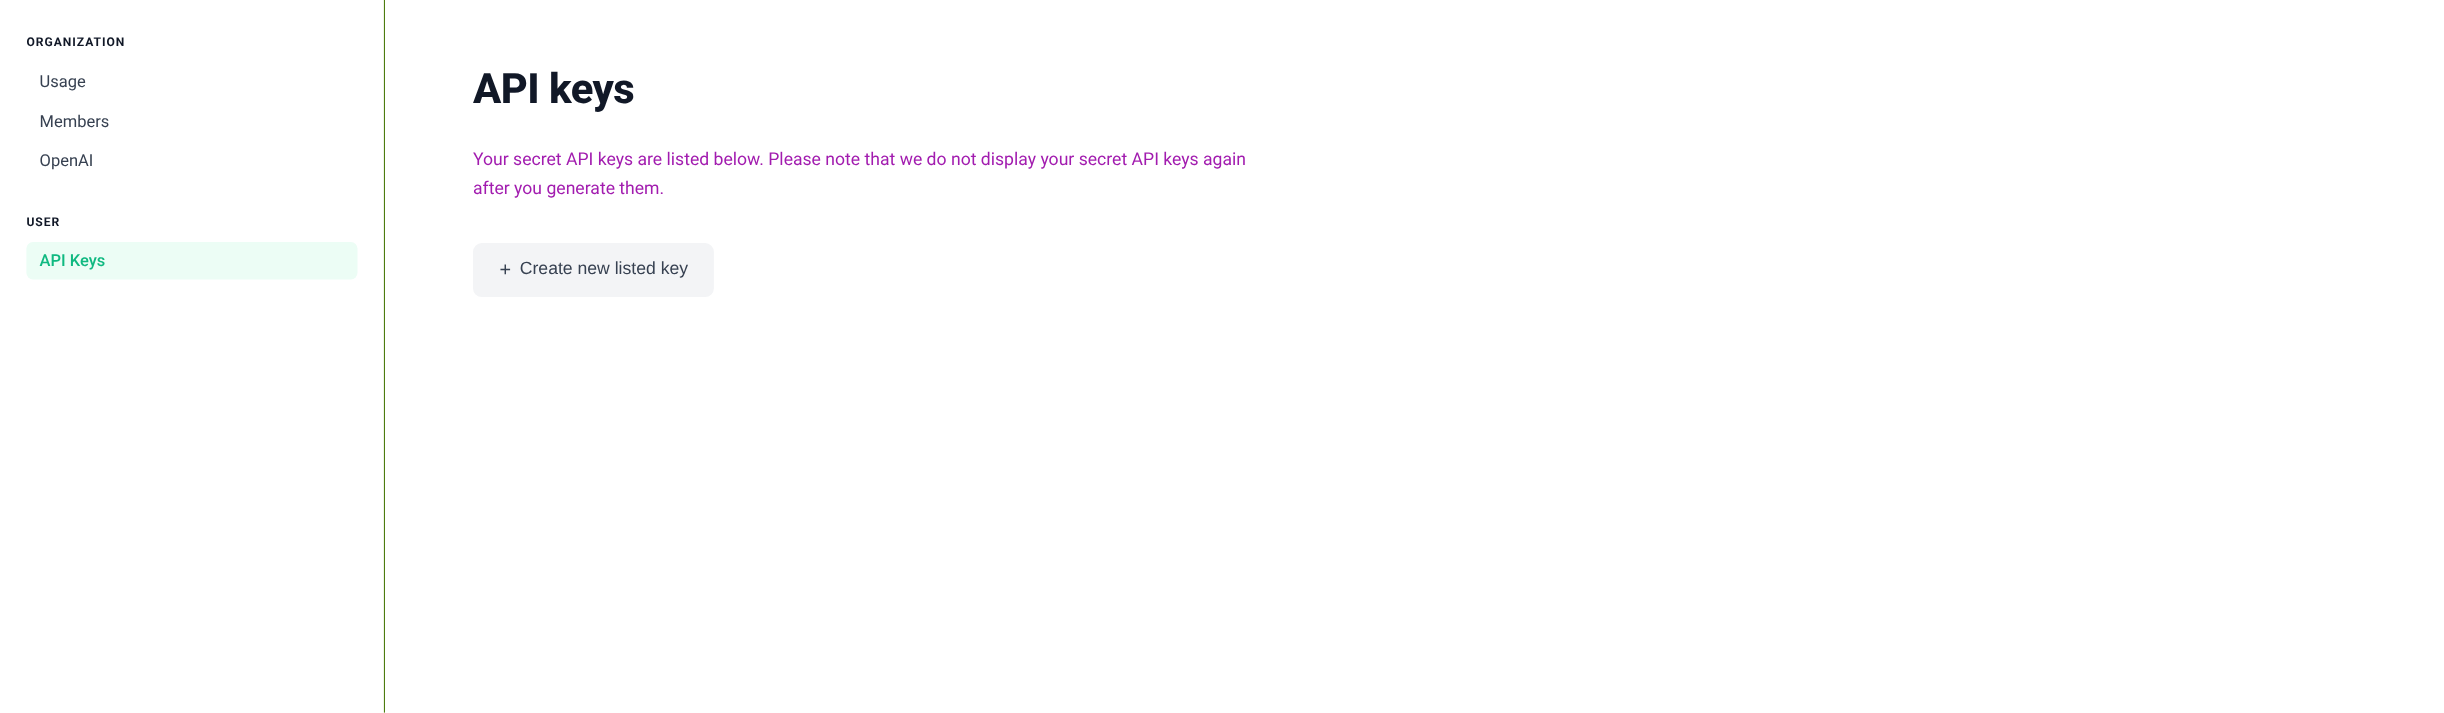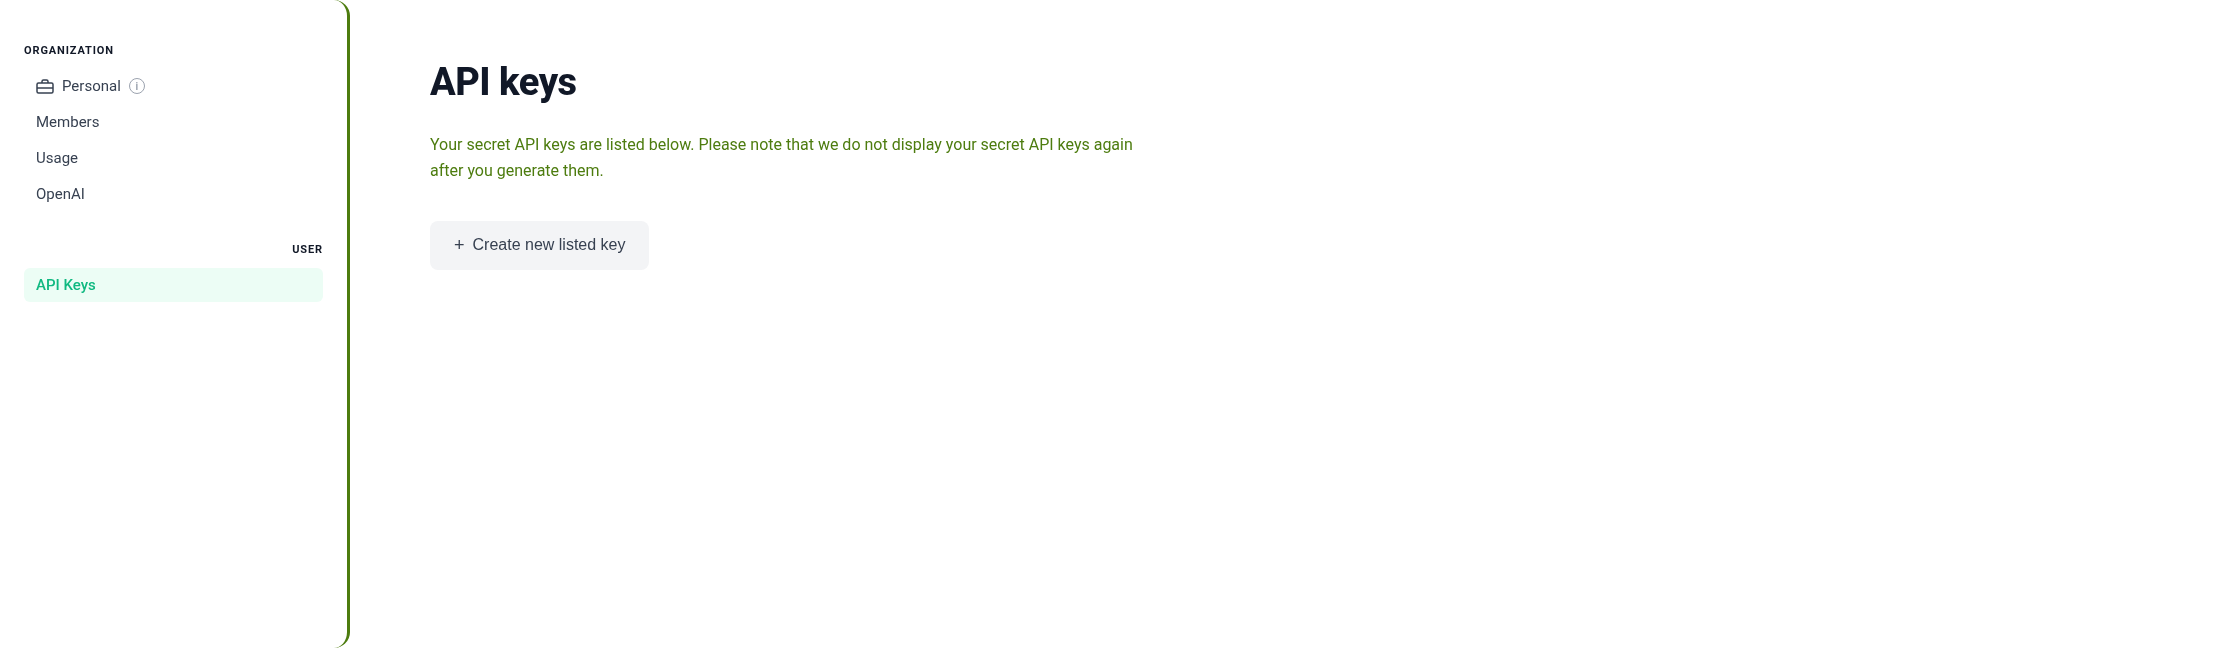--- a/index.html
+++ b/index.html
@@ -13,23 +13,22 @@
       background: #ffffff;
       display: flex;
       min-height: 648px;
       width: 2222px;
     }
 
     .sidebar {
       width: 350px;
       min-width: 350px;
       background: #ffffff;
-      border-right: 3px solid #4d7c0f;
-      padding: 44px 24px;
-      border-radius: 16px;
+      border-right: 1px solid #4d7c0f;
+      padding: 32px 24px;
     }
 
     .sidebar-section-label {
       font-size: 11px;
       font-weight: 700;
       letter-spacing: 0.08em;
       color: #111827;
       margin-bottom: 12px;
       text-transform: uppercase;
     }
@@ -71,21 +70,20 @@
       font-weight: 700;
       cursor: pointer;
     }
 
     .sidebar-section {
       margin-bottom: 32px;
     }
 
     .sidebar-user-section {
       margin-top: 4px;
-      text-align: right;
     }
 
     .main-content {
       flex: 1;
       padding: 60px 80px;
       max-width: 900px;
     }
 
     .page-title {
       font-size: 38px;
@@ -94,21 +92,21 @@
       margin-bottom: 28px;
       letter-spacing: -0.5px;
     }
 
     .description-block {
       margin-bottom: 20px;
     }
 
     .description-text {
       font-size: 16px;
-      color: #4d7c0f;
+      color: #a21caf;
       line-height: 1.65;
       max-width: 780px;
     }
 
     .create-button {
       display: inline-flex;
       align-items: center;
       gap: 8px;
       background: #f3f4f6;
       border: none;
@@ -127,39 +125,28 @@
       color: #374151;
     }
   </style>
 </head>
 <body>
 
 <div class="sidebar">
   <div class="sidebar-section">
     <div class="sidebar-section-label">ORGANIZATION</div>
 
-    <div class="sidebar-item">
-      <span class="icon-wrap">
-        <svg width="18" height="16" viewBox="0 0 18 16" fill="none" xmlns="http://www.w3.org/2000/svg">
-          <rect x="1" y="5" width="16" height="10" rx="1.5" stroke="#374151" stroke-width="1.5"></rect>
-          <path d="M6 5V3.5C6 2.67 6.67 2 7.5 2h3C11.33 2 12 2.67 12 3.5V5" stroke="#374151" stroke-width="1.5"></path>
-          <line x1="1" y1="10" x2="17" y2="10" stroke="#374151" stroke-width="1.5"></line>
-        </svg>
-      </span>
-      <span>Personal</span>
-      <span class="info-icon">i</span>
-    </div>
 
 
     <div class="sidebar-item">
-      <span>Members</span>
+      <span>Usage</span>
     </div>
 
     <div class="sidebar-item">
-      <span>Usage</span>
+      <span>Members</span>
     </div>
 
     <div class="sidebar-item">
       <span>OpenAI</span>
     </div>
   </div>
 
   <div class="sidebar-user-section">
     <div class="sidebar-section-label">USER</div>
 

